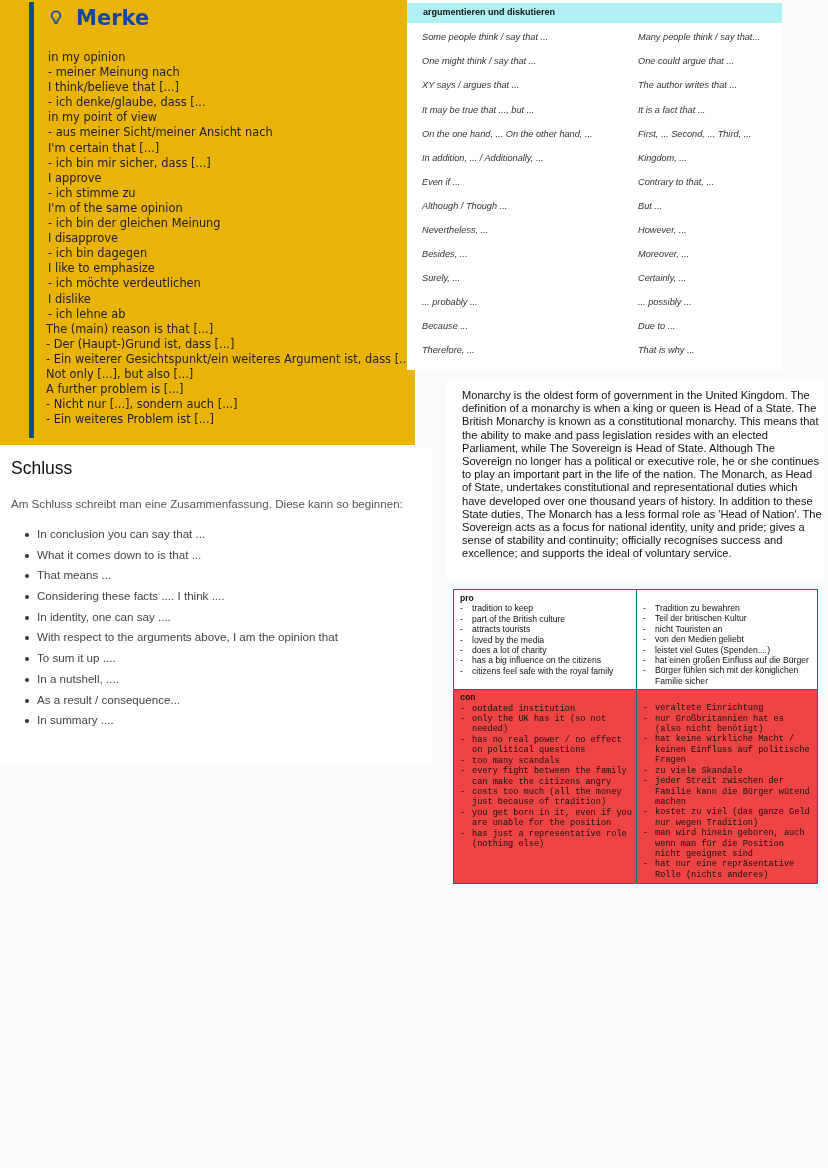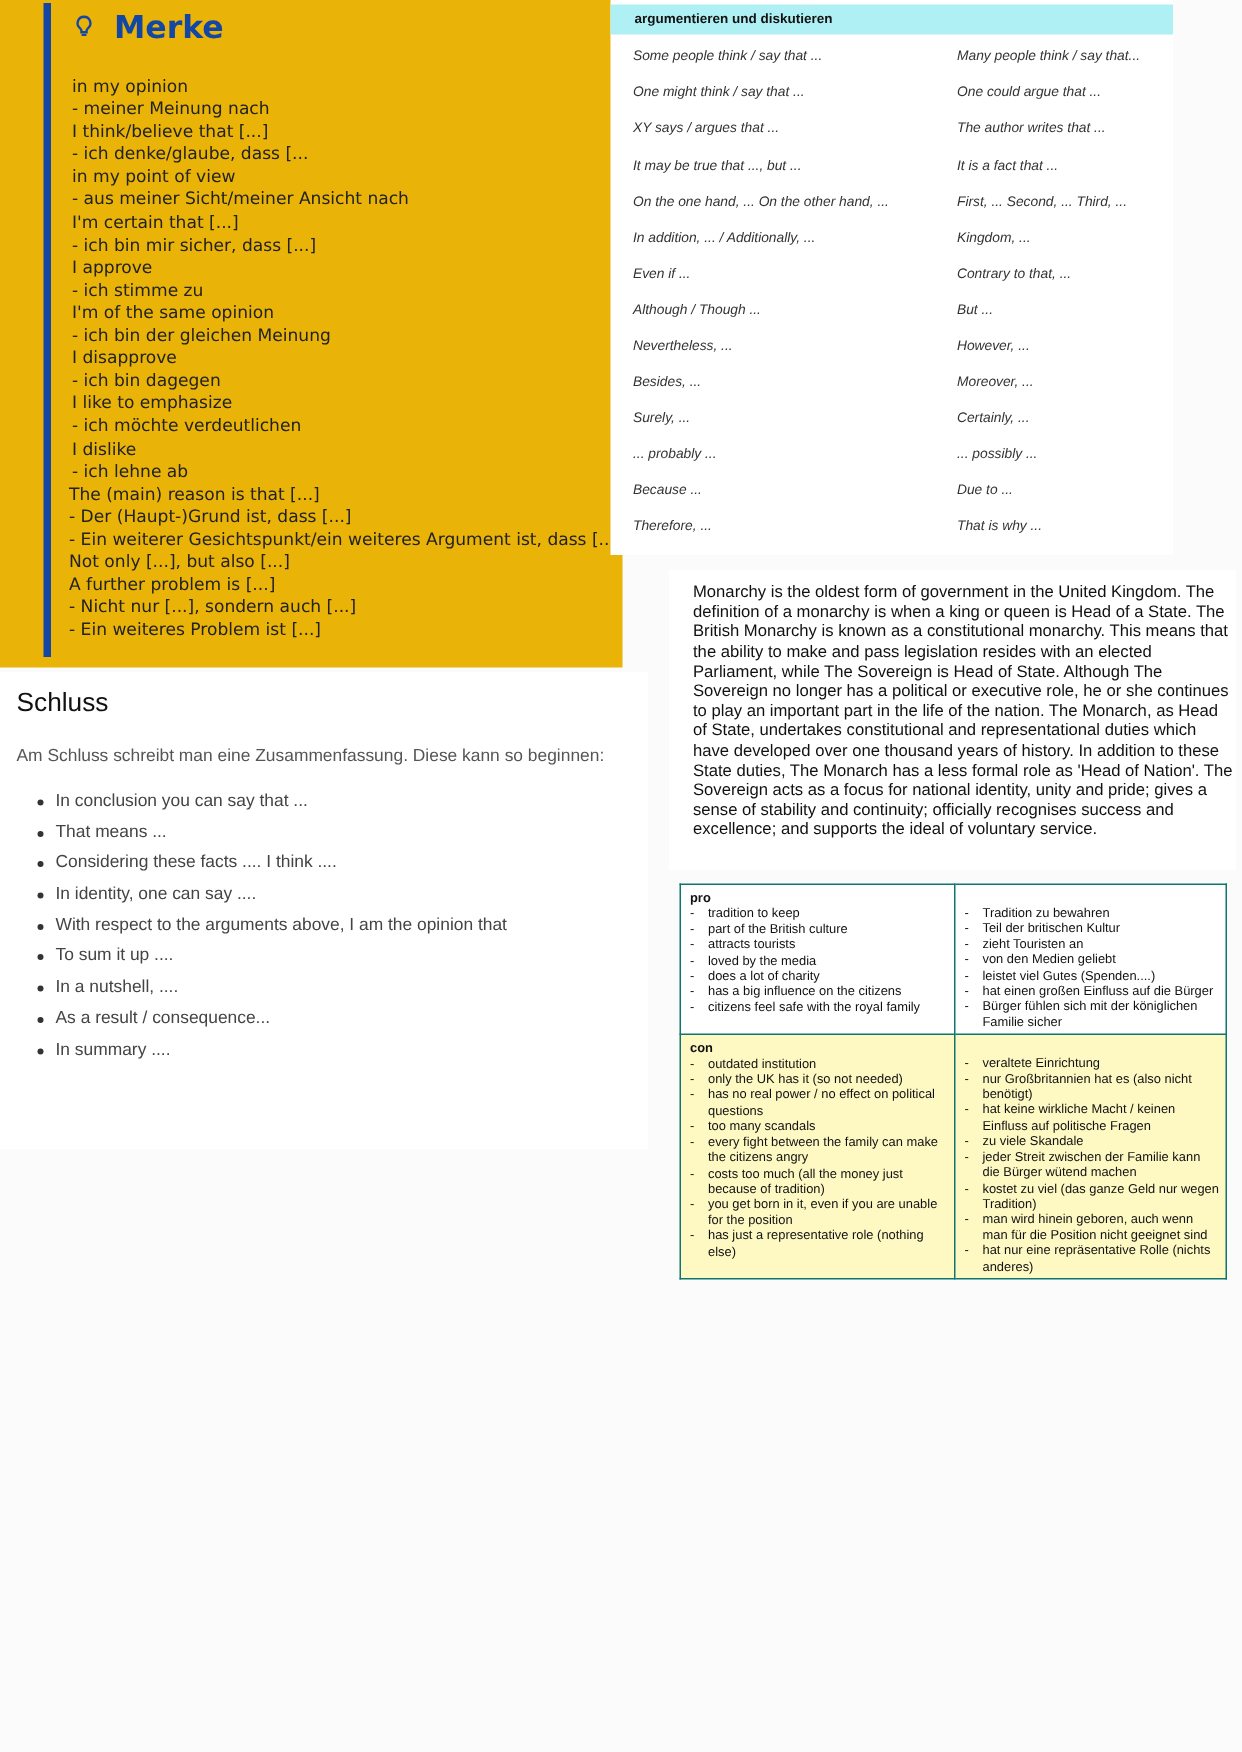--- a/index.html
+++ b/index.html
@@ -33,21 +33,21 @@
 
   
   .mon { position:absolute; left:446px; top:380px; width:378px; height:200px; background:#fff; }
   .mon p { margin:0; position:absolute; left:16px; top:9px; width:362px; font-size:11.1px; line-height:13.2px; color:#111; }
 
   
   .pc { position:absolute; left:453px; top:589px; width:365px; border-collapse:collapse; font-size:8.6px; color:#111; }
   .pc td { border:1px solid #0f766e; vertical-align:top; padding:3px 4px 3px 6px; line-height:10.4px; }
   .pc td.l { width:172px; }
   .pc tr.pro td { background:#fff; }
-  .pc tr.con td { background:#fef9c3; }
+  .pc tr.con td { background:#ef4444;font-family:Liberation Mono, monospace; }
   .pc .lbl { font-weight:bold; }
   .pc ul { margin:0; padding:0; list-style:none; }
   .pc li { position:relative; padding-left:12px; }
   .pc li::before { content:"-"; position:absolute; left:0; top:0; }
 </style>
 </head>
 <body>
 
 <div class="merke">
   <div class="merke-bar"></div>
@@ -149,20 +149,21 @@
       <span class="c1">Therefore, ...</span>
       <span class="c2">That is why ...</span>
     </div>
 </div>
 
 <div class="schluss">
   <div class="schluss-title">Schluss</div>
   <div class="schluss-intro">Am Schluss schreibt man eine Zusammenfassung. Diese kann so beginnen:</div>
   <ul class="schluss-list">
     <li><span class="dot"></span><span>In conclusion you can say that ...</span></li>
+    <li><span class="dot"></span><span>What it comes down to is that ...</span></li>
     <li><span class="dot"></span><span>That means ...</span></li>
     <li><span class="dot"></span><span>Considering these facts .... I think ....</span></li>
     <li><span class="dot"></span><span>In identity, one can say ....</span></li>
     <li><span class="dot"></span><span>With respect to the arguments above, I am the opinion that</span></li>
     <li><span class="dot"></span><span>To sum it up ....</span></li>
     <li><span class="dot"></span><span>In a nutshell, ....</span></li>
     <li><span class="dot"></span><span>As a result / consequence...</span></li>
     <li><span class="dot"></span><span>In summary ....</span></li>
   </ul>
 </div>
@@ -184,21 +185,21 @@
         <li>does a lot of charity</li>
         <li>has a big influence on the citizens</li>
         <li>citizens feel safe with the royal family</li>
       </ul>
     </td>
     <td>
       <div style="height:10px"></div>
       <ul>
         <li>Tradition zu bewahren</li>
         <li>Teil der britischen Kultur</li>
-        <li>zieht Touristen an</li>
+        <li>nicht Touristen an</li>
         <li>von den Medien geliebt</li>
         <li>leistet viel Gutes (Spenden....)</li>
         <li>hat einen großen Einfluss auf die Bürger</li>
         <li>Bürger fühlen sich mit der königlichen Familie sicher</li>
       </ul>
     </td>
   </tr>
   <tr class="con">
     <td class="l">
       <div class="lbl">con</div>

